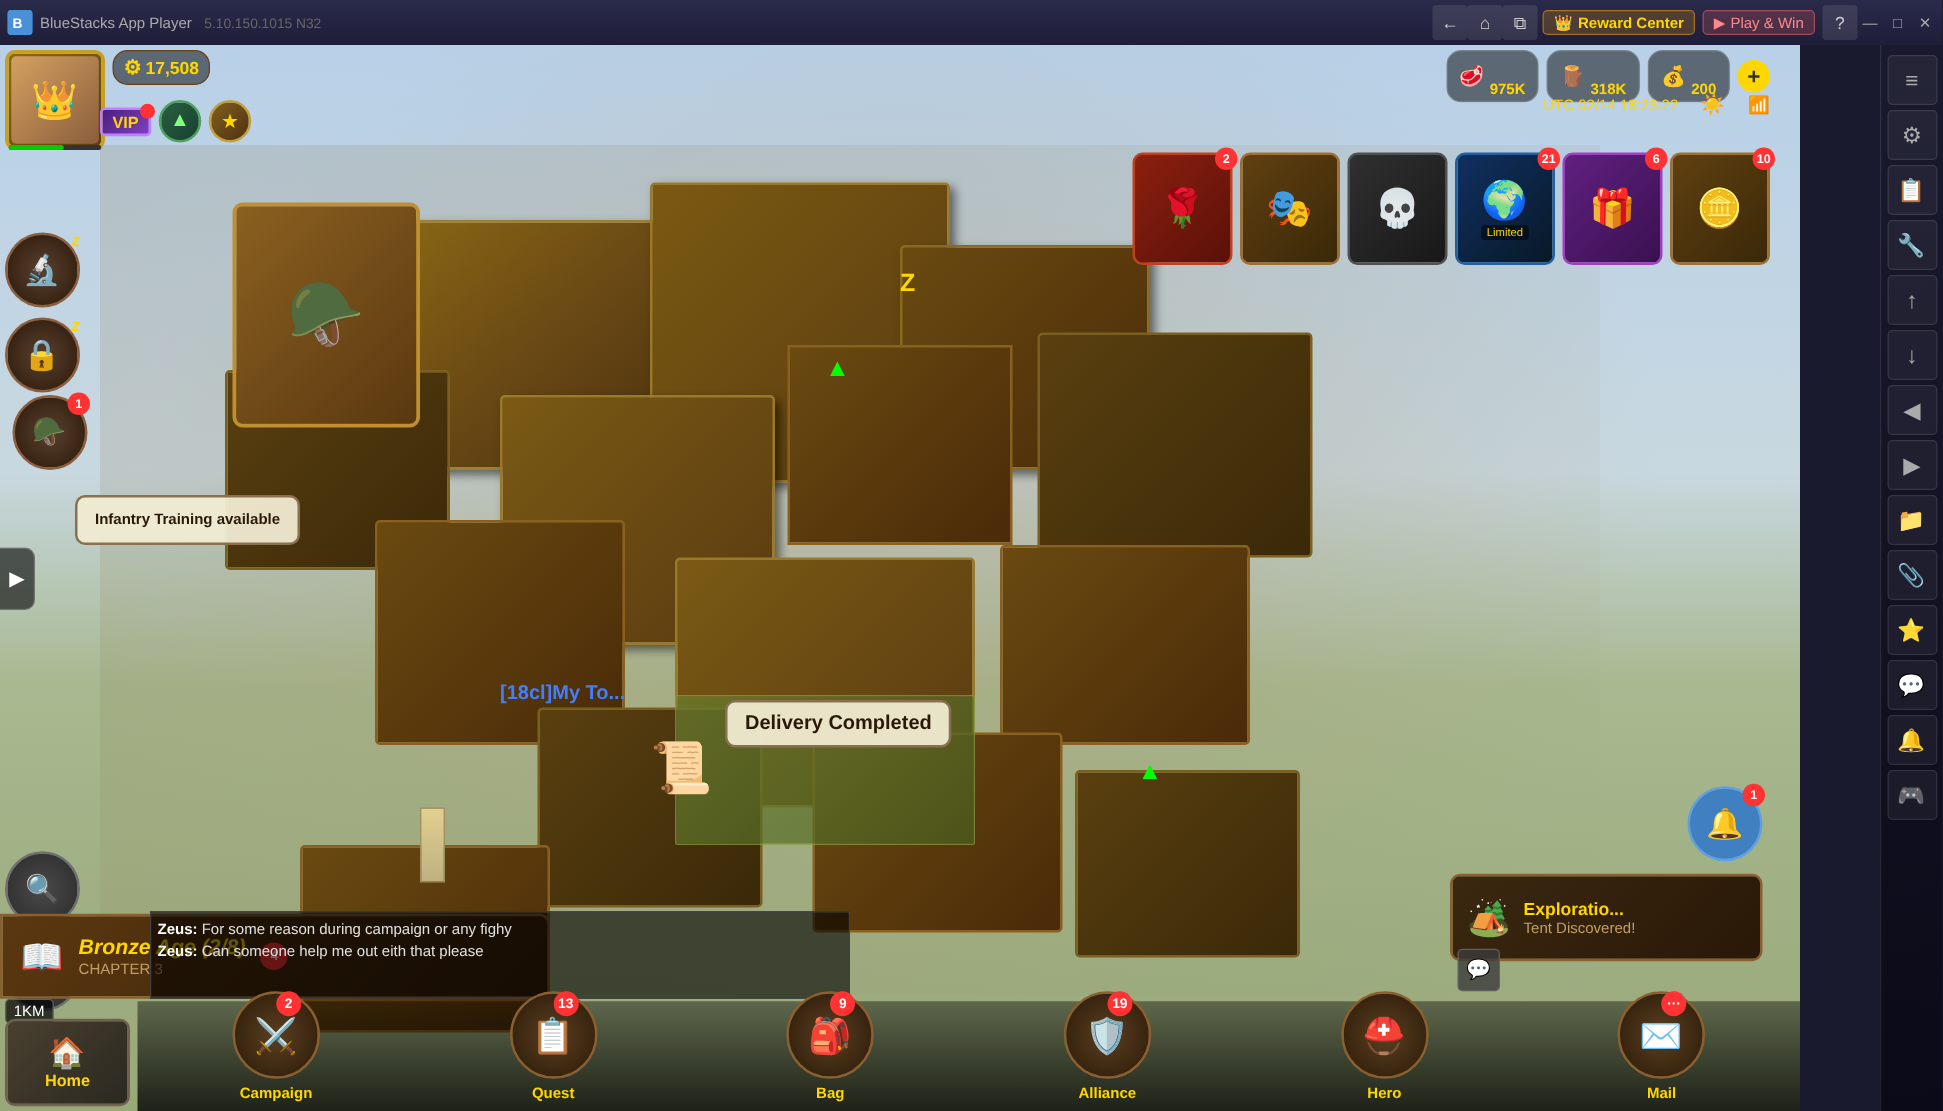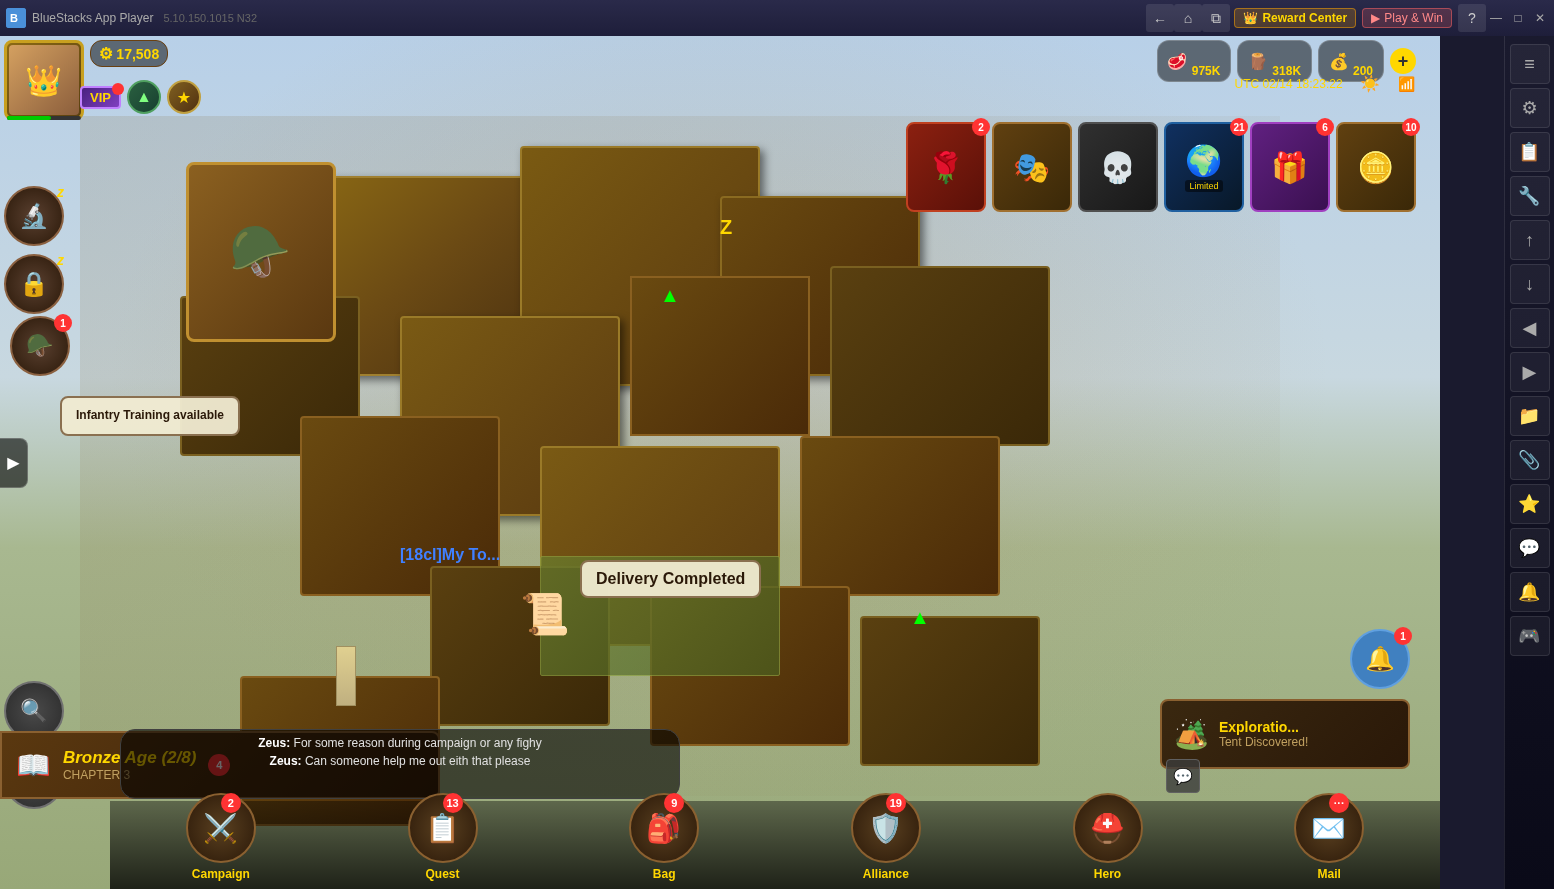--- a/index.html
+++ b/index.html
@@ -525,25 +525,24 @@
     .home-icon { font-size: 24px; }
 
     
     .chat-area {
       position: absolute;
       bottom: 90px; left: 120px;
       width: 560px;
       height: 70px;
       background: rgba(0,0,0,0.6);
       border: 1px solid #404040;
-      border-radius: 15px;
+      border-radius: 0;
       padding: 4px 5px;
       z-index: 100;
       overflow: hidden;
-      text-align: center;
     }
     .chat-line {
       color: #e0e0e0;
       font-size: 12px;
       line-height: 1.5;
     }
     .chat-name { color: #ffffff; font-weight: bold; }
 
     
     .chat-icon-btn {
@@ -828,20 +827,27 @@
 
   <div style="position:absolute;bottom:90px;left:0;width:440px;height:68px;background:linear-gradient(135deg,#5a3810,#3a2008);border:2px solid #8a6030;border-radius:0 8px 8px 0;display:flex;align-items:center;gap:12px;padding:0 14px;z-index:100;cursor:pointer;">
     <span style="font-size:28px;">📖</span>
     <div>
       <div style="color:#ffd700;font-size:17px;font-weight:bold;font-style:italic;">Bronze Age (2/8)</div>
       <div style="color:#c0a060;font-size:12px;">CHAPTER 3</div>
     </div>
     <div style="width:22px;height:22px;background:#ff3333;border-radius:50%;display:flex;align-items:center;justify-content:center;color:white;font-size:11px;font-weight:bold;">4</div>
   </div>
 
+  <div class="home-btn-area">
+    <div class="distance-badge">1KM</div>
+    <div class="home-btn">
+      <span class="home-icon">🏠</span>
+      <span>Home</span>
+    </div>
+  </div>
 
   <div class="chat-area">
     <div class="chat-line">
       <span class="chat-name">Zeus:</span>
       <span>For some reason during campaign or any fighy</span>
     </div>
     <div class="chat-line">
       <span class="chat-name">Zeus:</span>
       <span>Can someone help me out eith that please</span>
     </div>

